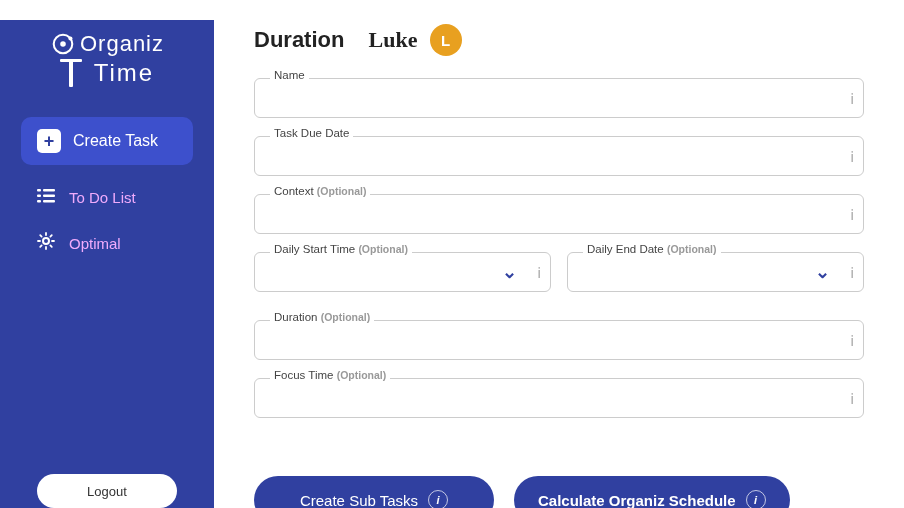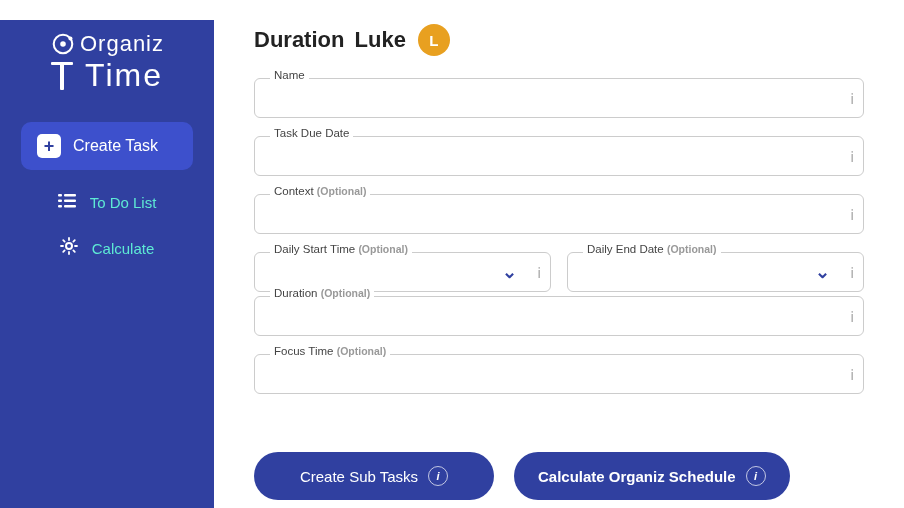--- a/index.html
+++ b/index.html
@@ -42,21 +42,21 @@
       gap: 4px;
     }
 
     .logo-organiz .ring-icon {
       width: 26px;
       height: 26px;
     }
 
     .logo-time {
       color: #fff;
-      font-size: 32px;
+      font-size: 24px;
       font-weight: 300;
       letter-spacing: 2px;
       display: flex;
       align-items: center;
       gap: 12px;
     }
 
     .nav-btn-active {
       background: #3d50cc;
       border-radius: 10px;
@@ -86,26 +86,25 @@
       font-size: 18px;
       font-weight: 700;
     }
 
     .nav-item {
       display: flex;
       align-items: center;
       gap: 14px;
       width: 172px;
       padding: 10px 16px;
-      color: #5eead4;
+      color: #f0abfc;
       font-size: 15px;
       cursor: pointer;
       border-radius: 8px;
       margin-bottom: 4px;
-      justify-content: center;
     }
 
     .nav-icon {
       font-size: 18px;
       color: #fff;
     }
 
     .sidebar-spacer { flex: 1; }
 
     .logout-btn {
@@ -201,21 +200,21 @@
       top: 50%;
       transform: translateY(-50%);
       color: #aaa;
       font-size: 15px;
       cursor: pointer;
     }
 
     .two-col {
       display: flex;
       gap: 16px;
-      margin-bottom: 4px;
+      margin-bottom: 28px;
     }
 
     .two-col .field-group {
       flex: 1;
       margin-bottom: 0;
     }
 
     .select-wrapper {
       position: relative;
     }
@@ -350,32 +349,35 @@
     <span>To Do List</span>
   </div>
 
   <div class="nav-item">
     <span class="nav-icon">
       <svg width="18" height="18" viewBox="0 0 18 18" fill="none">
         <circle cx="9" cy="9" r="3" stroke="white" stroke-width="2"></circle>
         <path d="M9 1v2M9 15v2M1 9h2M15 9h2M3.22 3.22l1.42 1.42M13.36 13.36l1.42 1.42M3.22 14.78l1.42-1.42M13.36 4.64l1.42-1.42" stroke="white" stroke-width="1.8" stroke-linecap="round"></path>
       </svg>
     </span>
-    <span>Calculate</span>
+    <span>Optimal</span>
   </div>
 
   <div class="sidebar-spacer"></div>
 
+  <button class="logout-btn">
+    <span>Logout</span>
+  </button>
 </div>
 
 <div class="main">
   <div class="welcome-row">
     <span class="welcome-text">
       <span>Duration</span>
-      <span style="margin-left:4px;">Luke</span>
+      <span style="margin-left:18px;font-family:Liberation Serif, serif;">Luke</span>
     </span>
     <div class="avatar">L</div>
   </div>
 
   <div class="form-area">
 
     <div class="field-group">
       <span class="field-label">Name</span>
       <input class="field-input" type="text" style="">
       <span class="info-icon" title="Info">ℹ</span>

